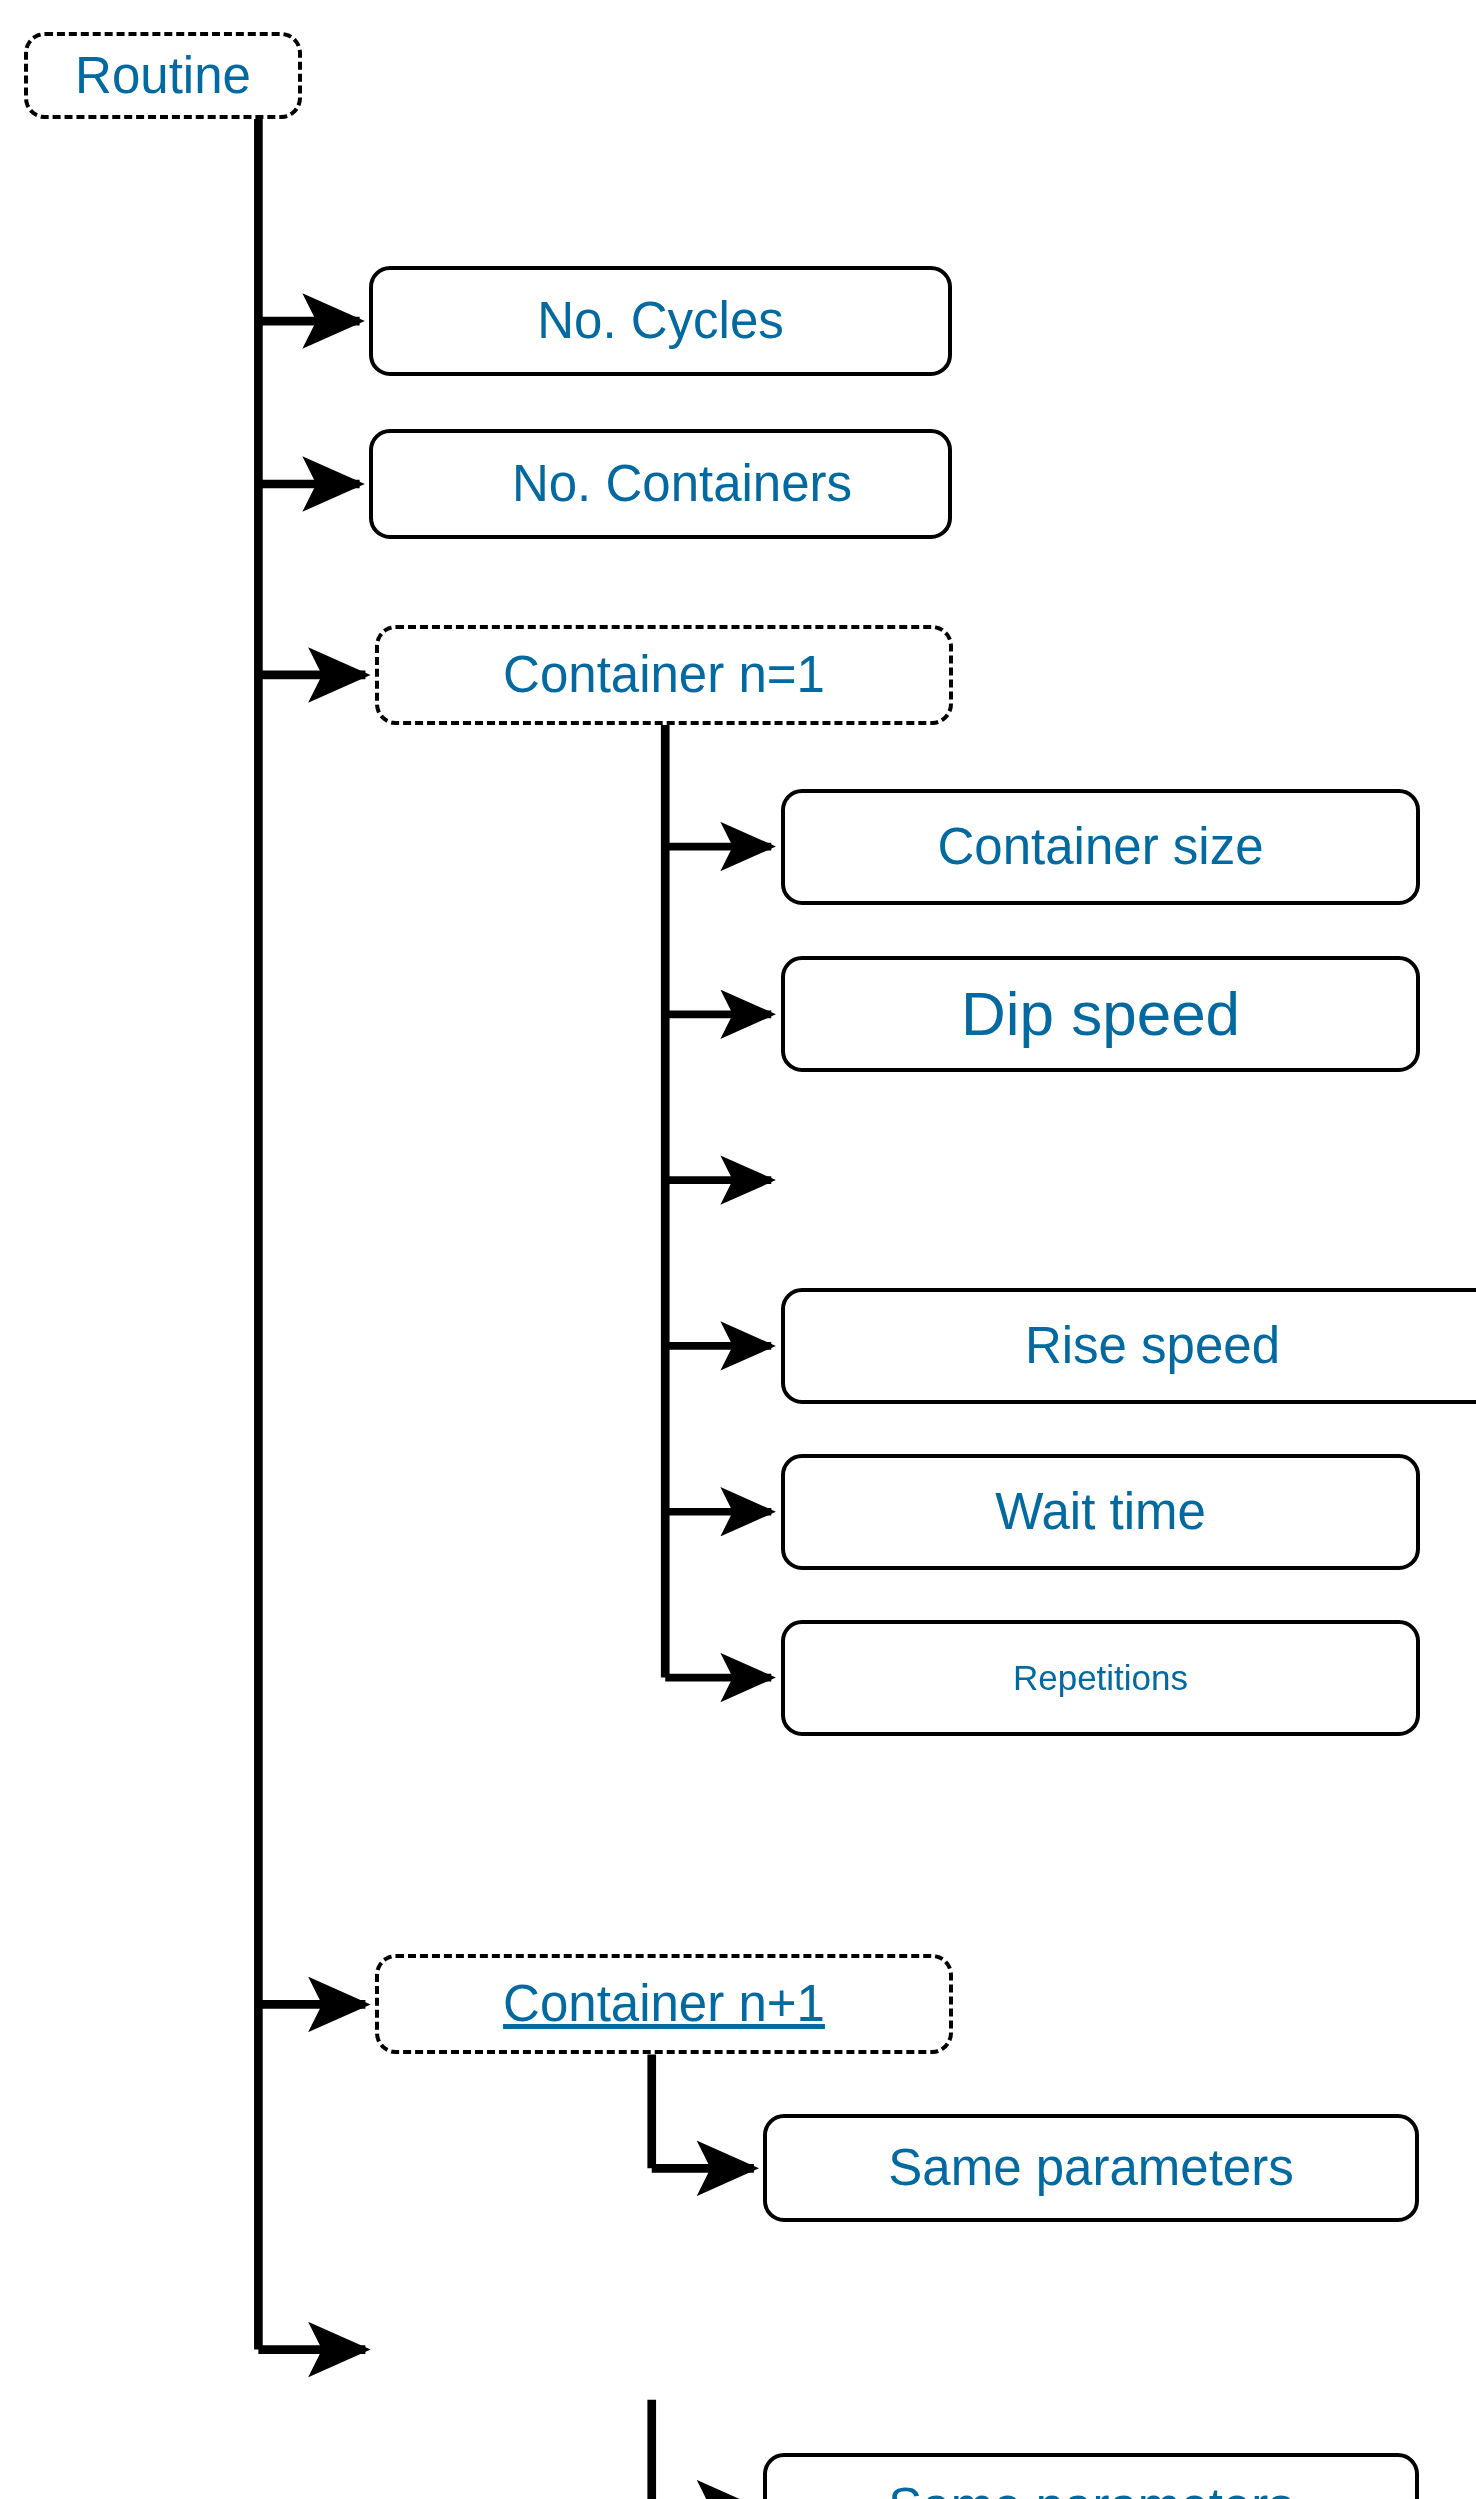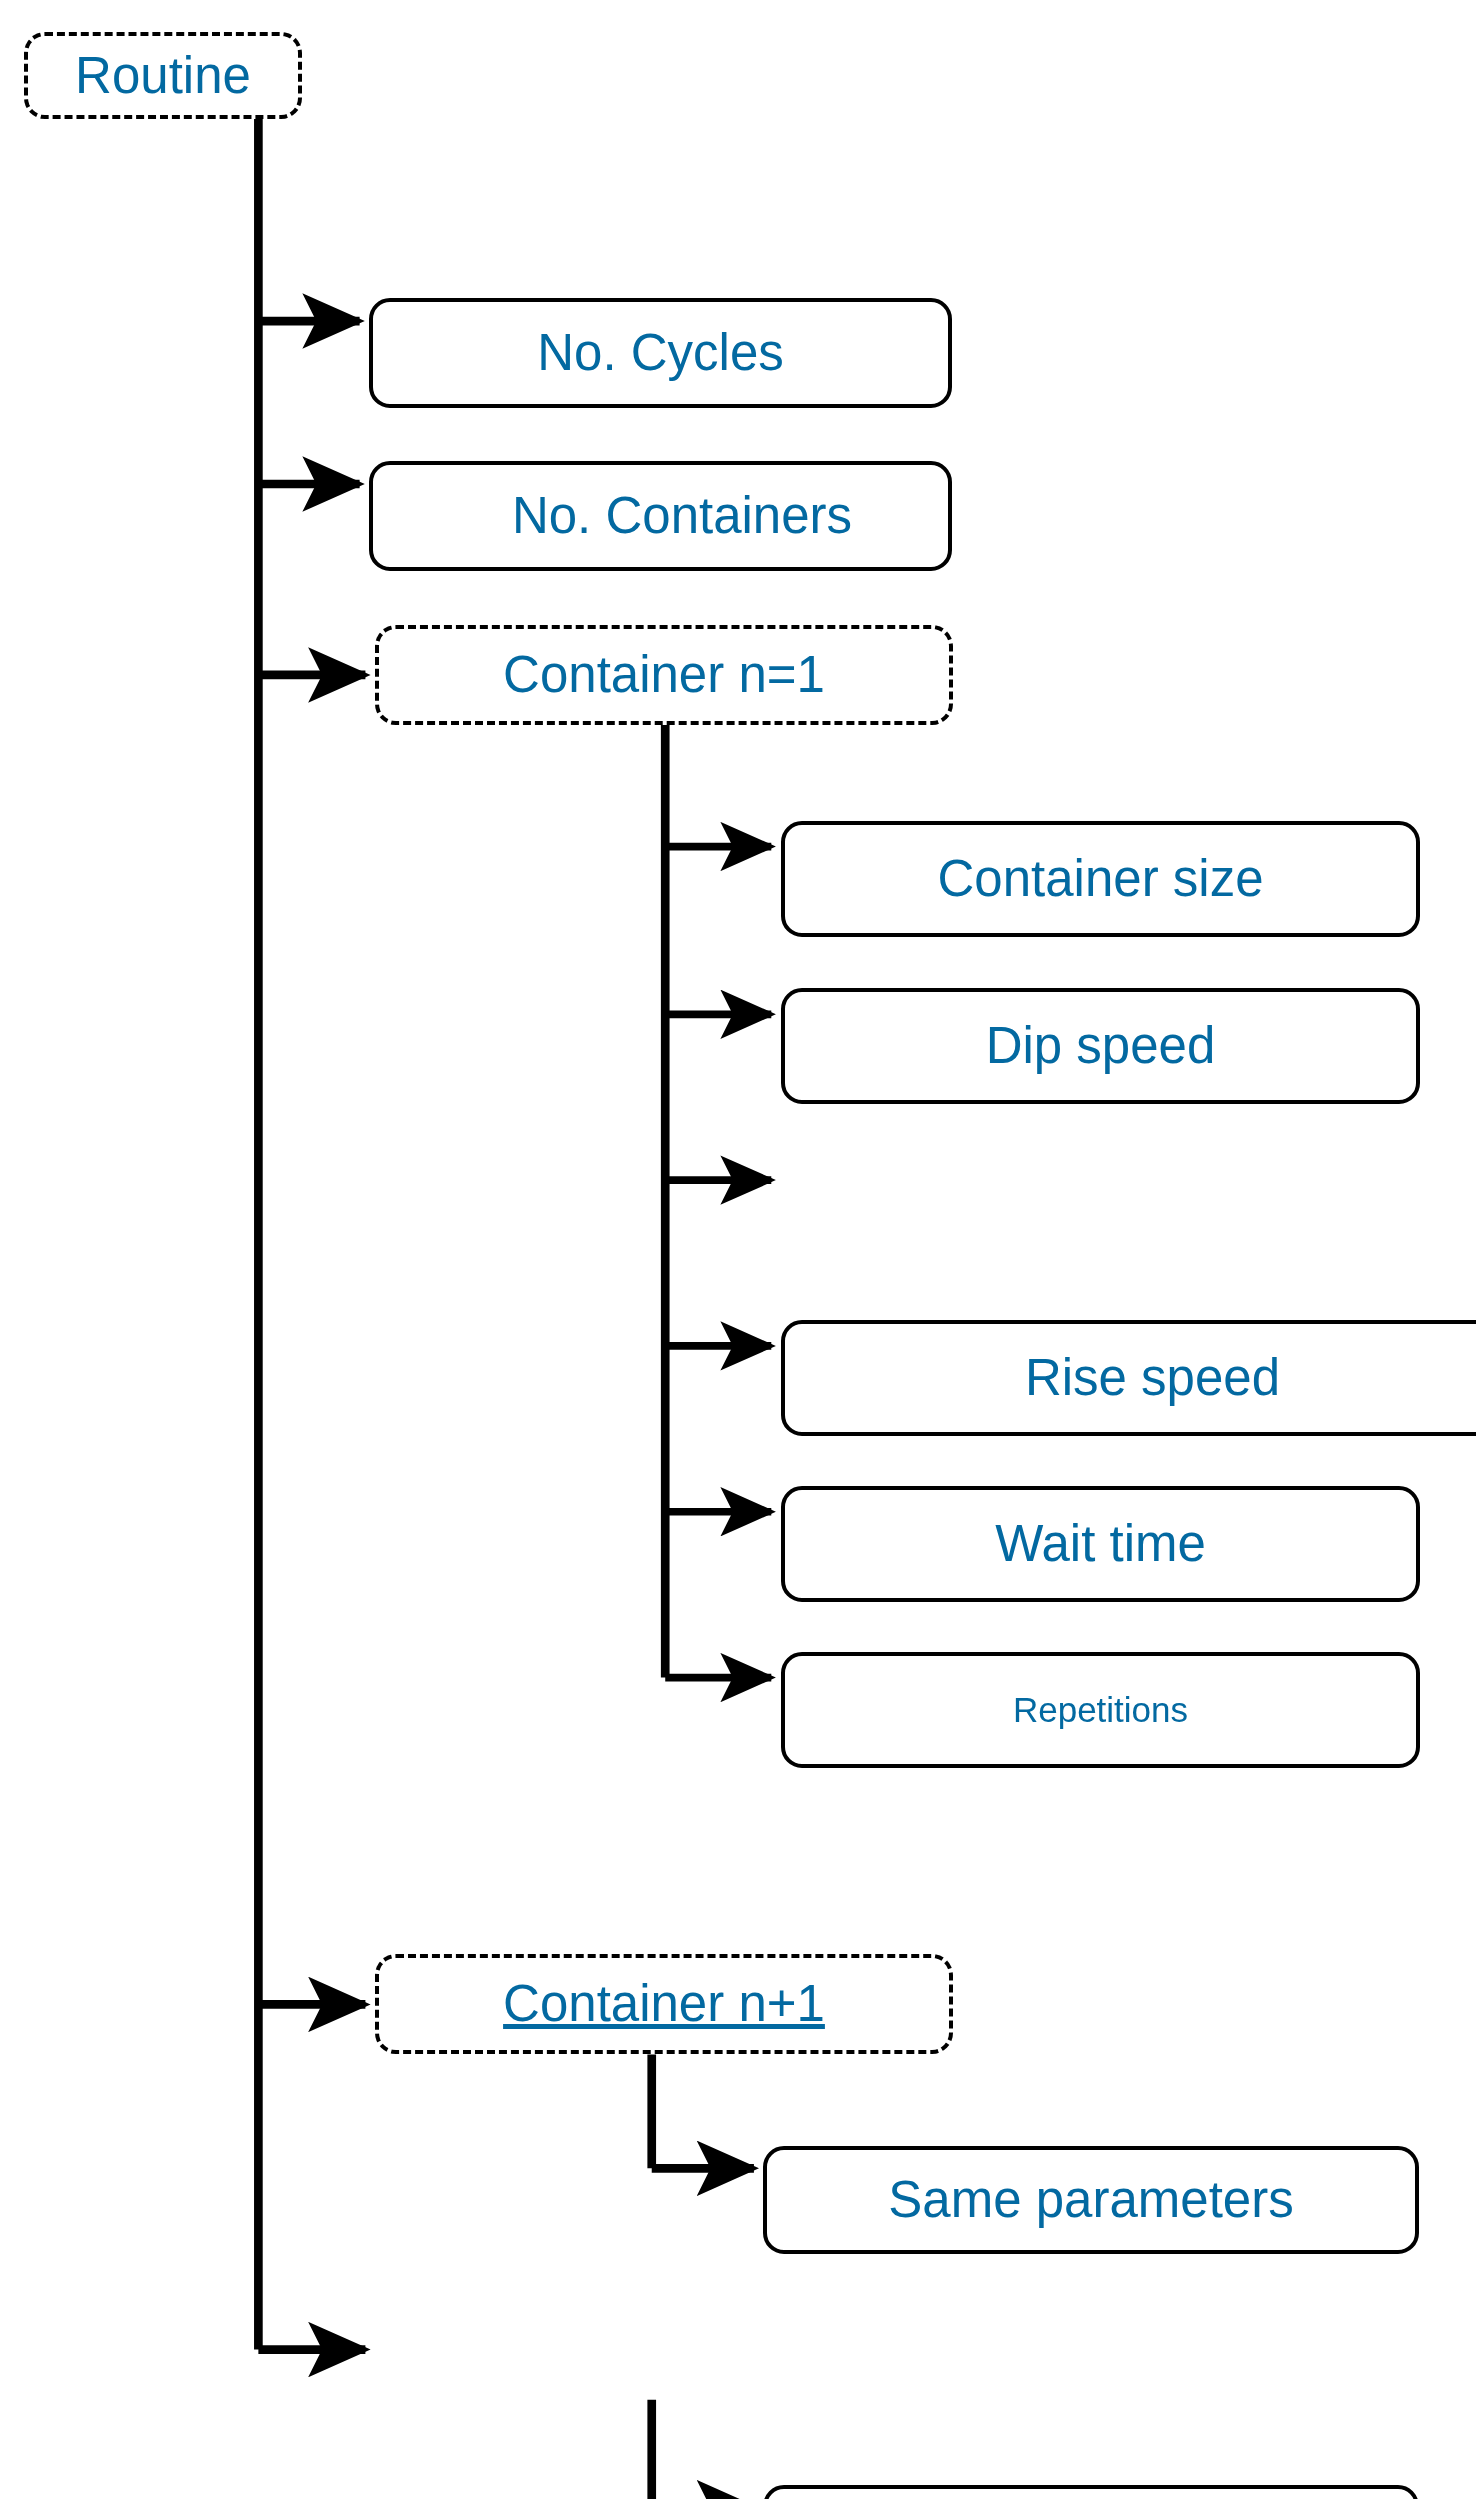--- a/index.html
+++ b/index.html
@@ -32,41 +32,40 @@
     justify-content: center;
     background: #ffffff;
     color: #0369a1;
     text-align: center;
     line-height: 1.05;
     white-space: nowrap;
   }
   .node.solid {
     border: 4.8px solid #000000;
     border-radius: 21px;
-    margin-top: 32px;
   }
   .node.dashed {
     border: 4.8px dashed #000000;
     border-radius: 21px;
   }
   .node .label {
     display: block;
     padding: 0 9.6px;
   }
   
   .n-routine      { left: 24px;  top: 32px;   width: 278px;  height: 87px;  font-size: 51px; }
   
   .n-cycles       { left: 369px; top: 266px;  width: 583px;  height: 110px; font-size: 51px; }
   .n-containers   { left: 369px; top: 429px;  width: 583px;  height: 110px; font-size: 51px; padding-left: 43px; }
   .n-cont1        { left: 375px; top: 625px;  width: 578px;  height: 100px; font-size: 51px; }
   .n-contn1       { left: 375px; top: 1954px; width: 578px;  height: 100px; font-size: 51px; text-decoration: underline; }
   .n-cont6        { left: 375px; top: 2299px; width: 578px;  height: 100px; font-size: 51px; }
   
   .n-p0 { left: 781px; top: 789px;  width: 639px; height: 116px; font-size: 51px; }
-  .n-p1 { left: 781px; top: 956px;  width: 639px; height: 116px; font-size: 51px; }
+  .n-p1 { left: 781px; top: 956px;  width: 639px; height: 116px; font-size: 62px; }
   .n-p2 { left: 781px; top: 1122px; width: 639px; height: 116px; font-size: 51px; }
   .n-p3 { left: 781px; top: 1288px; width: 743px; height: 116px; font-size: 51px; }
   .n-p4 { left: 781px; top: 1454px; width: 639px; height: 116px; font-size: 51px; }
   .n-p5 { left: 781px; top: 1620px; width: 639px; height: 116px; font-size: 35px; }
   
   .n-same1 { left: 763px; top: 2114px; width: 656px; height: 108px; font-size: 51px; }
   .n-same2 { left: 763px; top: 2453px; width: 656px; height: 108px; font-size: 51px; }
 </style>
 </head>
 <body>

